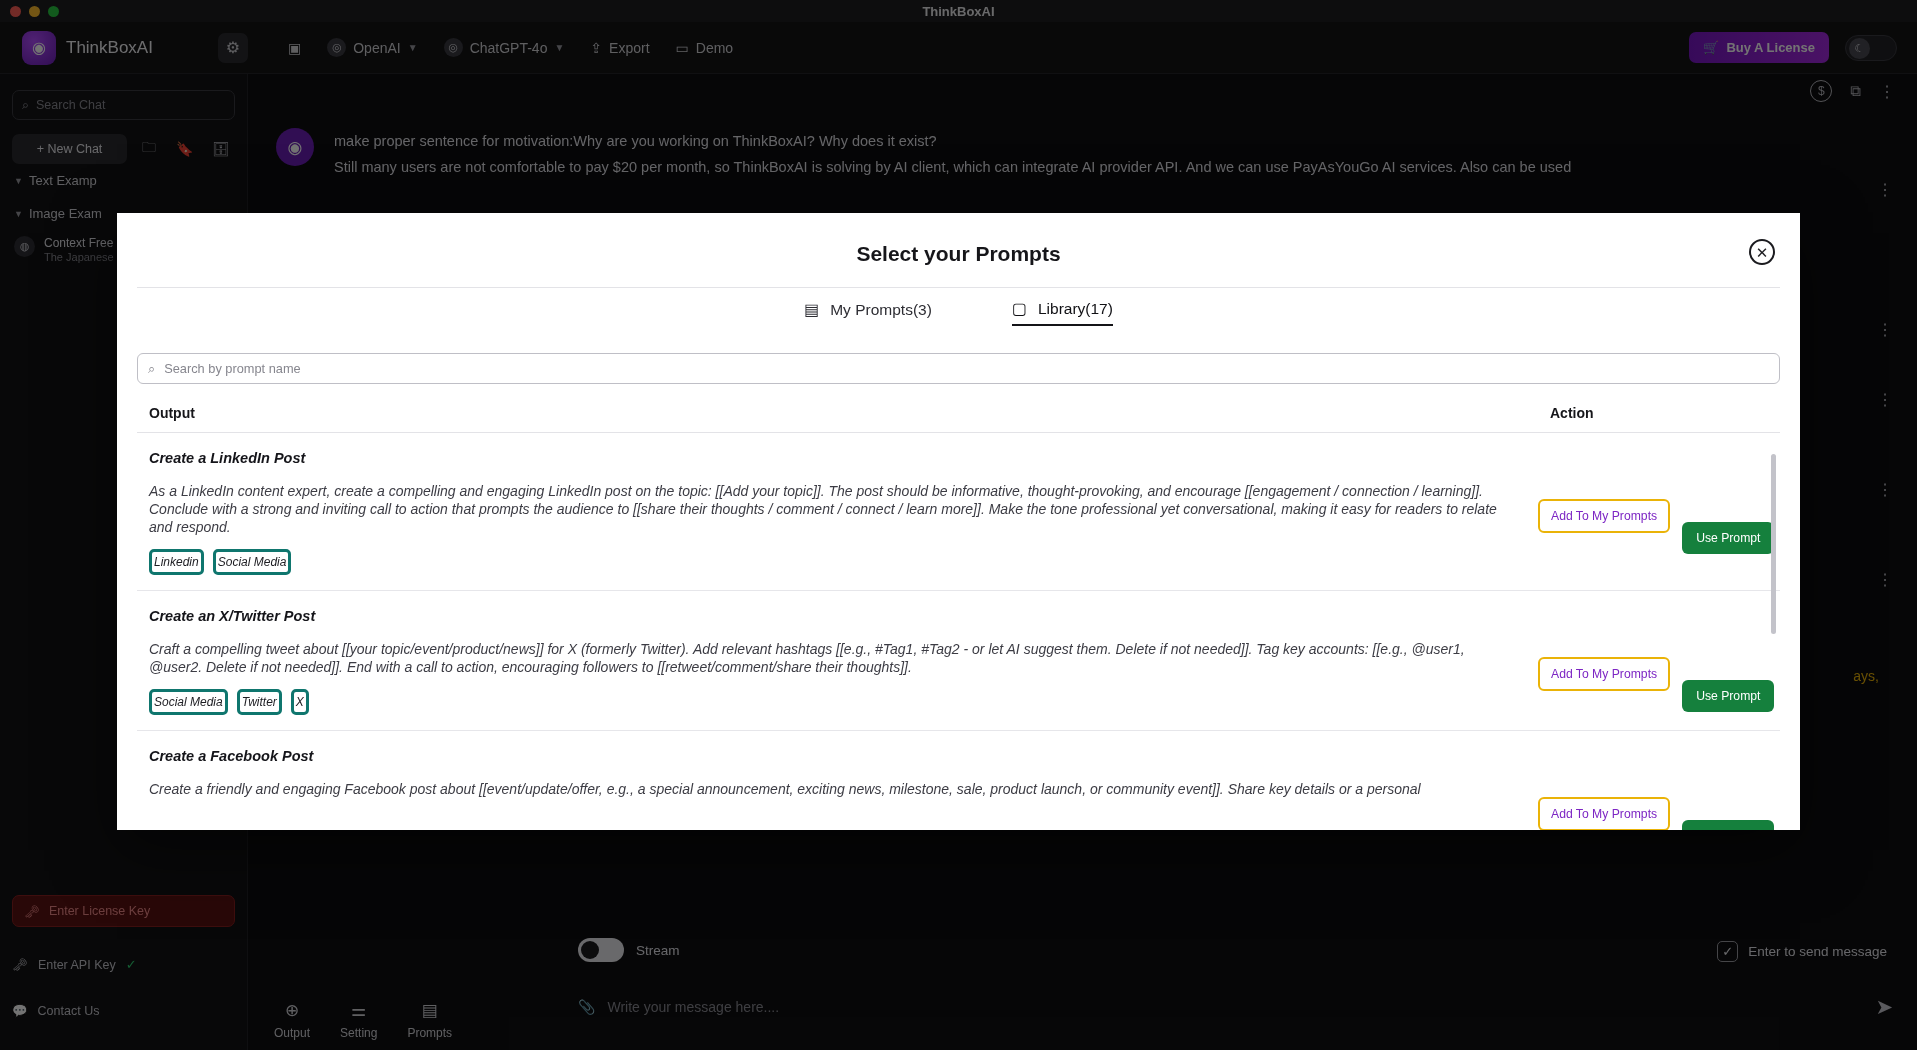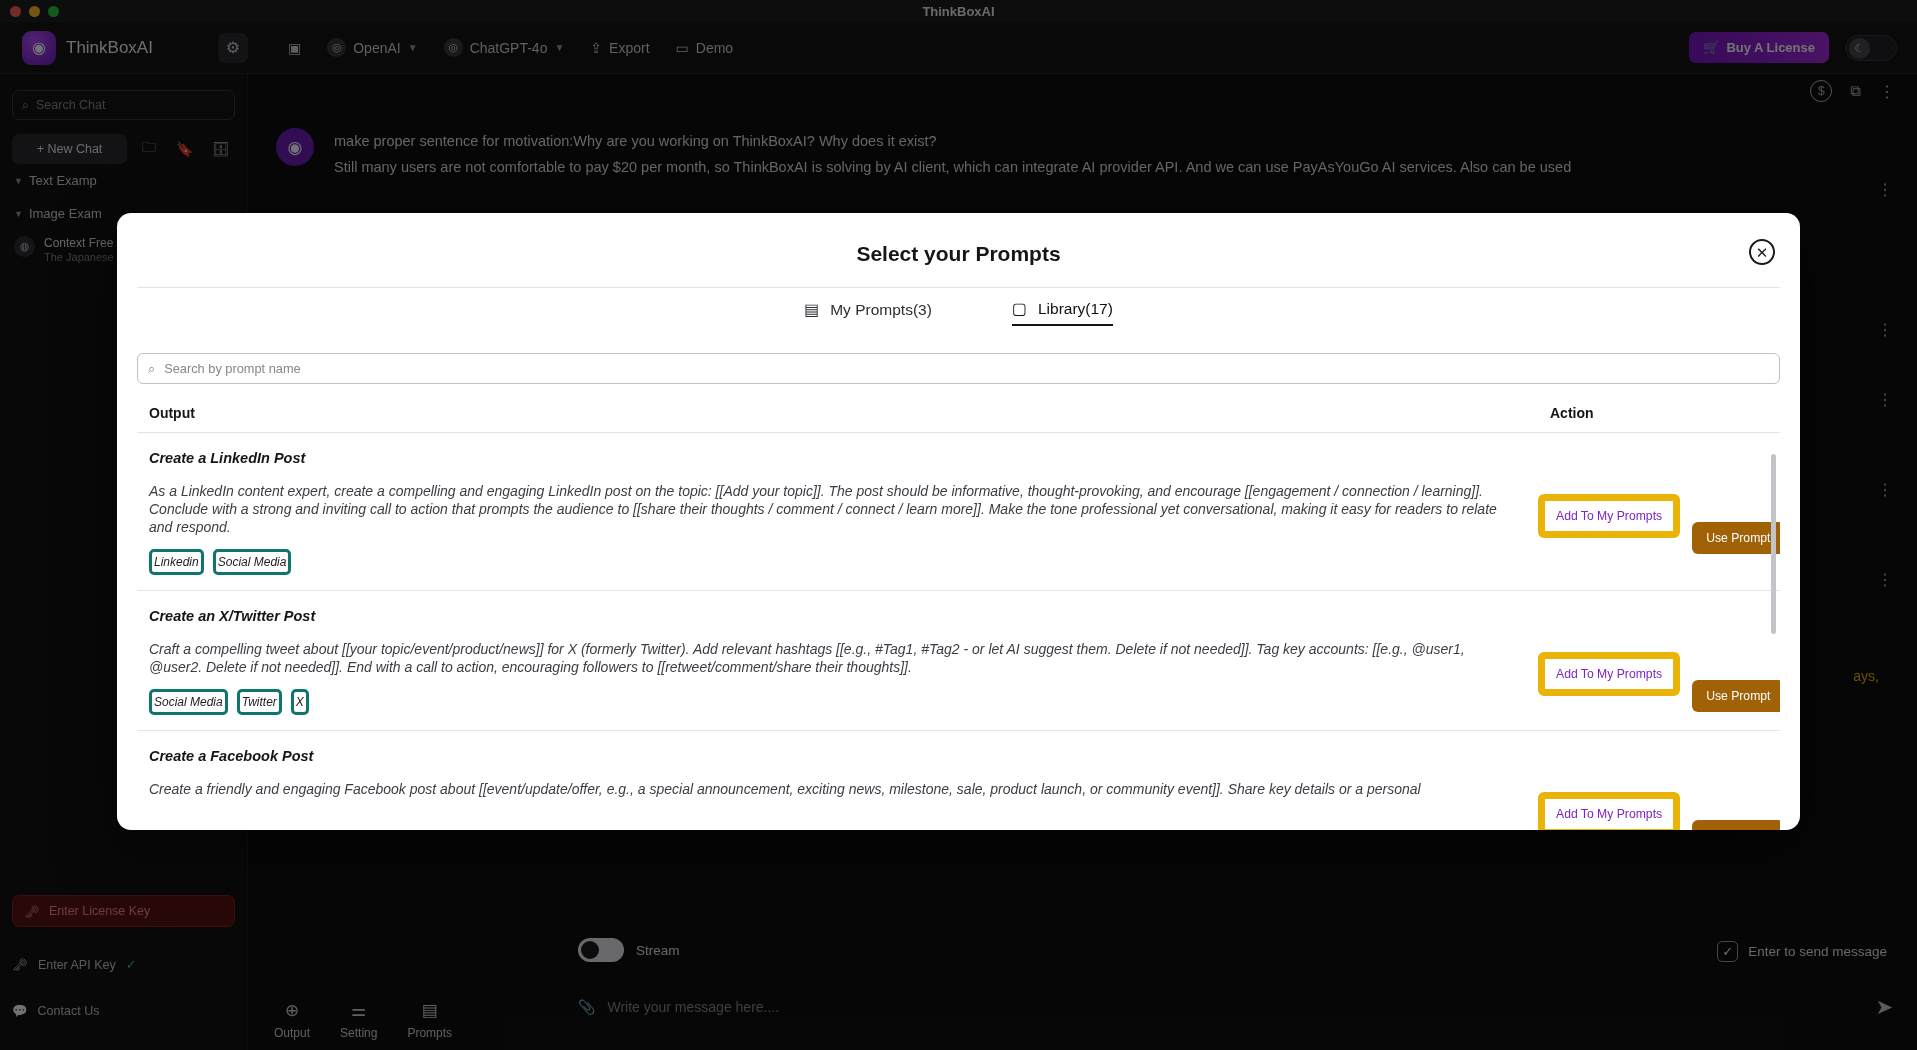--- a/index.html
+++ b/index.html
@@ -213,21 +213,21 @@
   }
   .send-ico { color: #c8c8d0; font-size: 21px; margin-left: 14px; }
 
   
   .overlay {
     position: absolute; inset: 0; background: rgba(0,0,0,0.55);
   }
   .modal {
     position: absolute; left: 117px; top: 213px;
     width: 1683px; height: 617px;
-    background: #ffffff; border-radius: 14px;
+    background: #ffffff; border-radius: 0;
     box-shadow: 0 20px 60px rgba(0,0,0,0.5);
     overflow: hidden;
   }
   .modal-title {
     text-align: center; font-size: 21px; font-weight: bold;
     color: #16161a; margin-top: 29px;
   }
   .modal-close {
     position: absolute; right: 25px; top: 26px;
     width: 26px; height: 26px; border-radius: 50%;
@@ -274,26 +274,26 @@
   .row-main { flex: 1 1 auto; padding-right: 24px; font-style: italic; }
   .row-title { font-size: 14.5px; font-weight: bold; color: #15151a; }
   .row-desc { font-size: 14px; color: #3c3c44; line-height: 18px; margin-top: 16px; }
   .tags { display: flex; gap: 9px; margin-top: 13px; }
   .tag {
     border: 3px solid #0f766e; border-radius: 5px;
     padding: 3px 2px; font-size: 12px; color: #1d1d22; text-align: center;
   }
   .row-actions { width: 230px; display: flex; align-items: center; gap: 12px; padding-top: 28px; }
   .btn-add {
-    border: 7px solid #eab308; border-radius: 6px;
+    border: 2px solid #eab308; border-radius: 6px;
     color: #7d26c4; background: #fff;
     font-size: 12.2px; padding: 8px 11px; white-space: nowrap;
   }
   .btn-use {
-    background: #a16207; color: #fff; border-radius: 6px;
+    background: #15803d; color: #fff; border-radius: 6px;
     font-size: 12.2px; padding: 9px 14px; white-space: nowrap; margin-top: 44px;
   }
   .scrollbar {
     position: absolute; right: 24px; top: 241px;
     width: 5px; height: 180px; border-radius: 3px;
     background: #c3c3ca;
   }
   .scrolltrack {
     position: absolute; right: 24px; top: 241px;
     width: 5px; bottom: 20px; border-radius: 3px;

